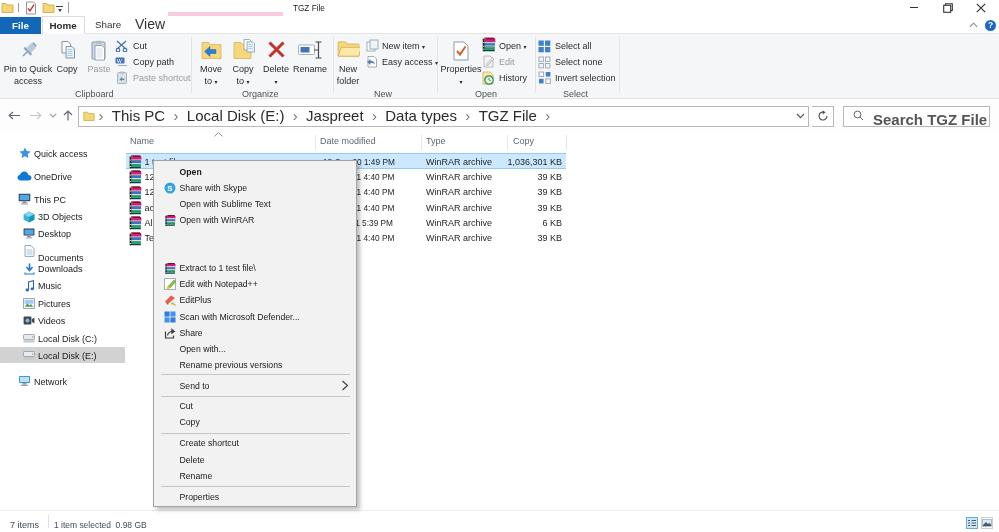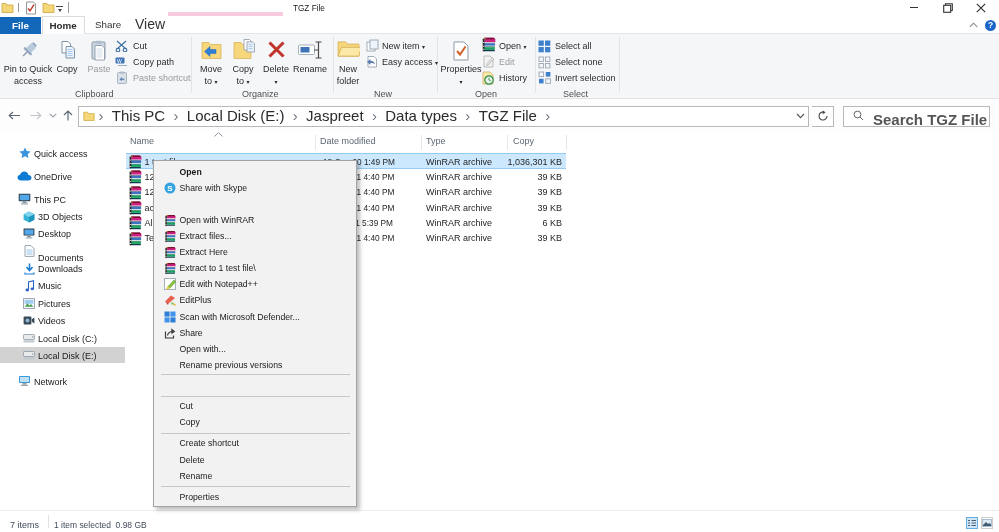--- a/index.html
+++ b/index.html
@@ -469,37 +469,28 @@
   <div class="mi" style="top:3.1px;">
       <span style="font-weight:bold;">Open</span>
     </div>
   <div class="mi" style="top:19.2px;">
     <svg width="12" height="12" viewBox="0 0 12 12">
         <circle cx="6" cy="6" r="5.5" fill="#35a3e0"></circle>
         <text x="6" y="8.8" font-size="8" font-weight="bold" fill="#fff" text-anchor="middle" font-family="Liberation Sans">S</text>
       </svg>
     <span>Share with Skype</span>
   </div>
+  <div class="mi" style="top:35.3px;">
+      <span>Open with Sublime Text</span>
+    </div>
   <div class="mi" style="top:51.4px;">
     <svg width="12" height="13" viewBox="0 0 14 14">
         <use href="#rar"></use>
       </svg>
     <span>Open with WinRAR</span>
-  </div>
-  <div class="mi" style="top:67.5px;">
-    <svg width="12" height="13" viewBox="0 0 14 14">
-        <use href="#rar"></use>
-      </svg>
-    <span>Extract files...</span>
-  </div>
-  <div class="mi" style="top:83.6px;">
-    <svg width="12" height="13" viewBox="0 0 14 14">
-        <use href="#rar"></use>
-      </svg>
-    <span>Extract Here</span>
   </div>
   <div class="mi" style="top:99.7px;">
     <svg width="12" height="13" viewBox="0 0 14 14">
         <use href="#rar"></use>
       </svg>
     <span>Extract to 1 test file\</span>
   </div>
   <div class="mi" style="top:115.8px;">
     <svg width="12" height="12" viewBox="0 0 12 12">
       <rect x="0.5" y="0.5" width="11" height="11" fill="#fff" stroke="#9aa7b4" stroke-width="0.9"></rect>
@@ -534,20 +525,26 @@
     </svg>
     <span>Share</span>
   </div>
   <div class="mi" style="top:180.2px;">
       <span>Open with...</span>
     </div>
   <div class="mi" style="top:196.3px;">
       <span>Rename previous versions</span>
     </div>
   <div class="msep" style="top:213.9px;"></div>
+  <div class="mi" style="top:217.4px;">
+      <span>Send to</span>
+    <svg style="left:187px;top:2.5px;" width="8" height="11" viewBox="0 0 8 11">
+        <path d="M1.5 1 L6.5 5.5 L1.5 10" fill="none" stroke="#3a3a3a" stroke-width="1.1"></path>
+      </svg>
+  </div>
   <div class="msep" style="top:235.3px;"></div>
   <div class="mi" style="top:237.8px;">
       <span>Cut</span>
     </div>
   <div class="mi" style="top:253.9px;">
       <span>Copy</span>
     </div>
   <div class="msep" style="top:272.1px;"></div>
   <div class="mi" style="top:274.9px;">
       <span>Create shortcut</span>

